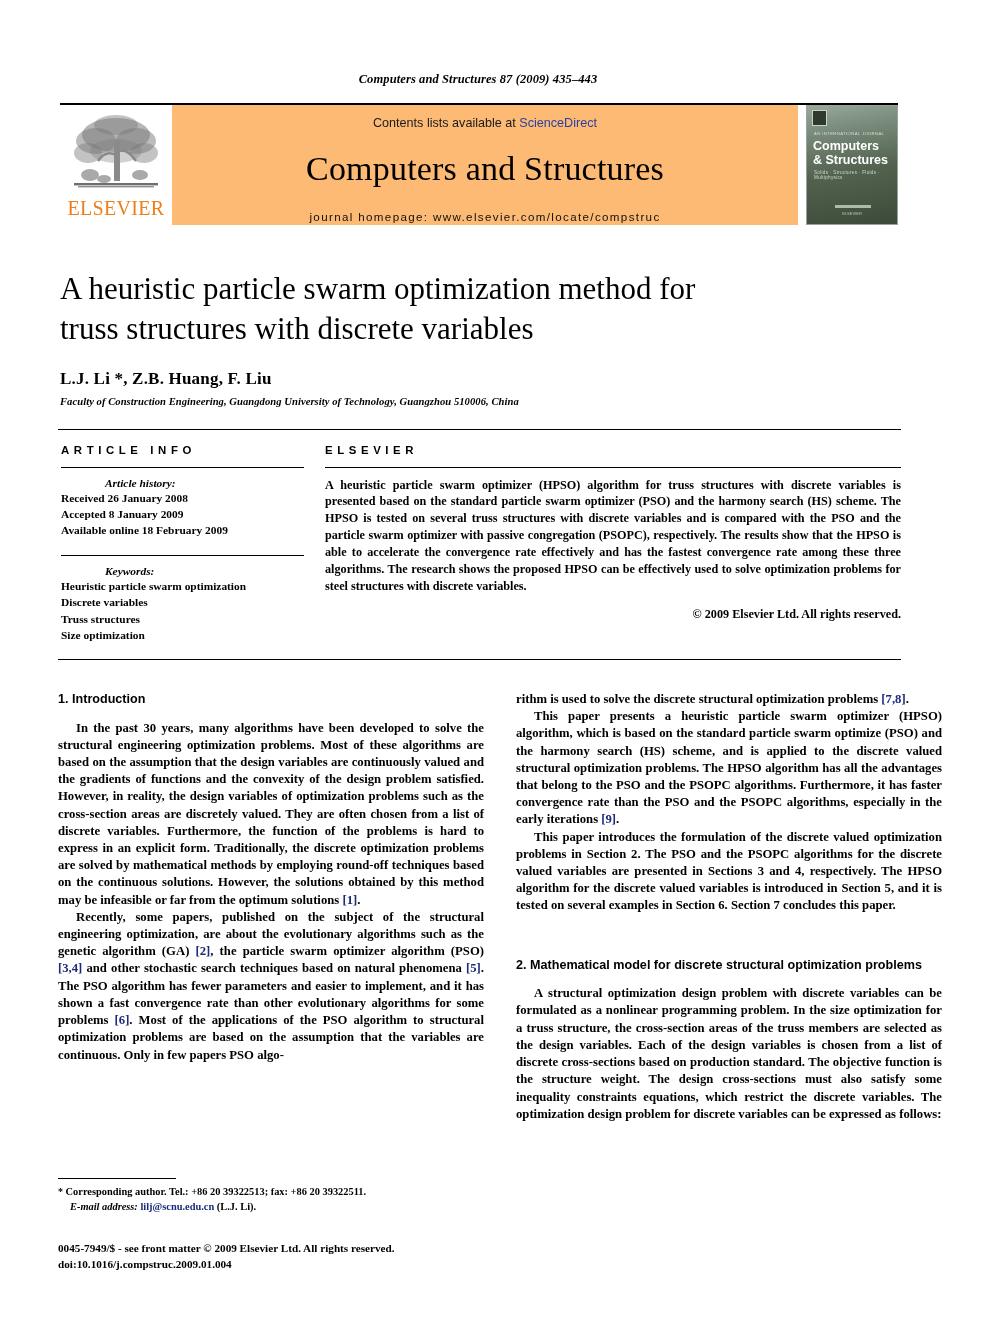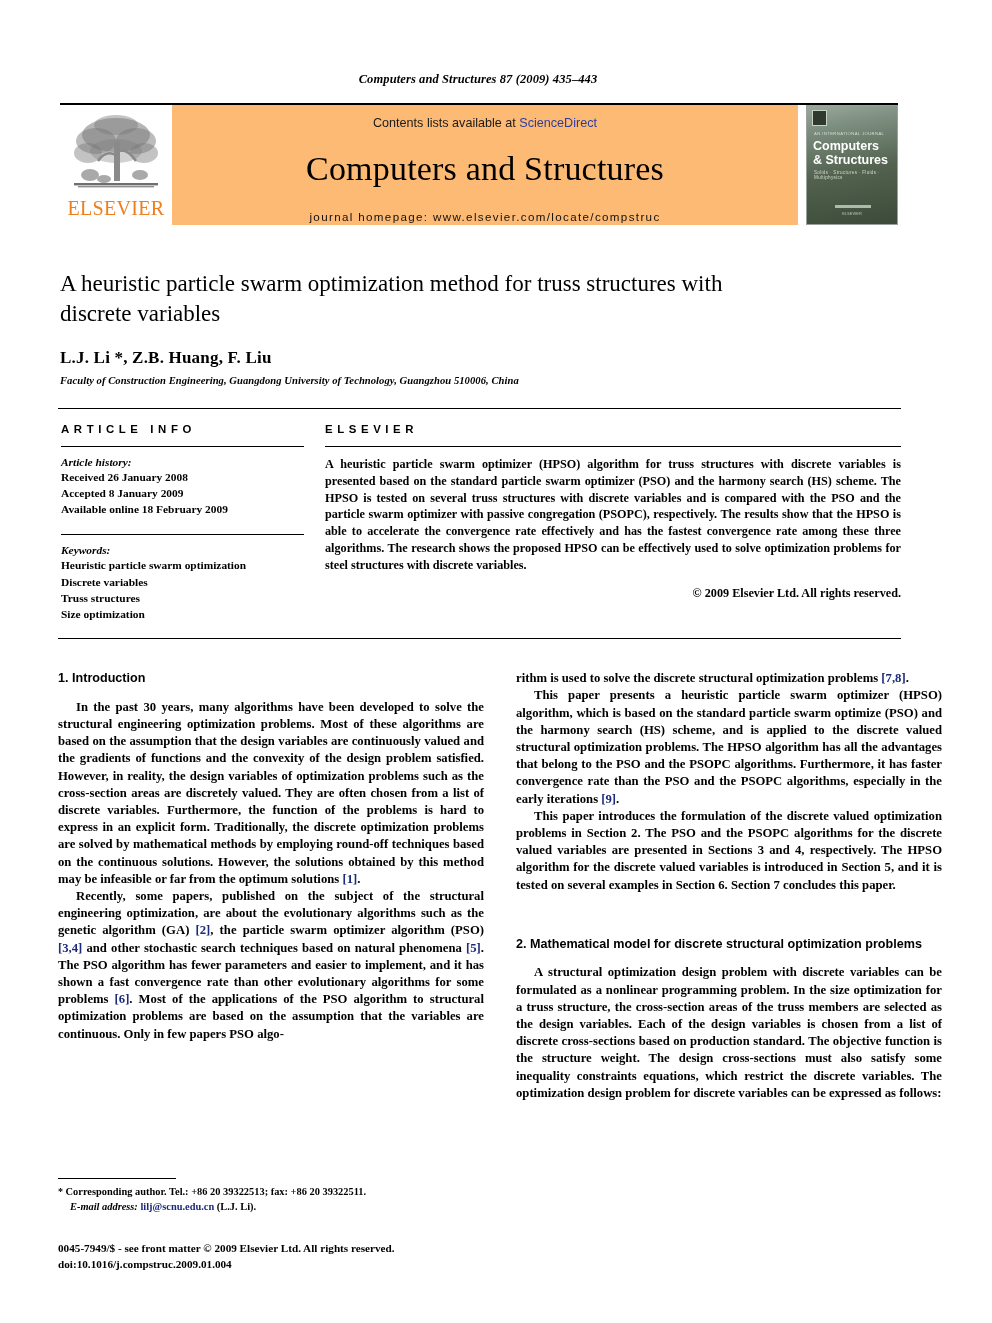--- a/index.html
+++ b/index.html
@@ -146,21 +146,21 @@
     position: absolute;
     bottom: 16px; left: 28px;
     width: 36px; height: 3px;
     background: #aeb9ab;
   }
 
   
   .title-block { margin: 44px 60px 0 60px; }
   .art-title {
     font-family: "Liberation Serif", serif;
-    font-size: 23px;
+    font-size: 31px;
     line-height: 1.30;
     font-weight: 400;
     margin: 0;
     max-width: 690px;
     color: #000;
   }
   .authors {
     font-family: "Liberation Serif", serif;
     font-size: 17px;
     font-weight: bold;
@@ -197,20 +197,21 @@
   .rule {
     border-top: 1.2px solid #000;
     margin: 0 0 9px 0;
   }
   .info-head {
     font-family: "Liberation Serif", serif;
     font-style: italic;
     font-weight: bold;
     font-size: 11.4px;
     margin-bottom: 1px;
+    margin-left: 44px;
   }
   .info-line {
     font-family: "Liberation Serif", serif;
     font-weight: bold;
     font-size: 11.4px;
     line-height: 1.42;
   }
   .info-gap { height: 17px; }
   .abs-text {
     font-family: "Liberation Serif", serif;

